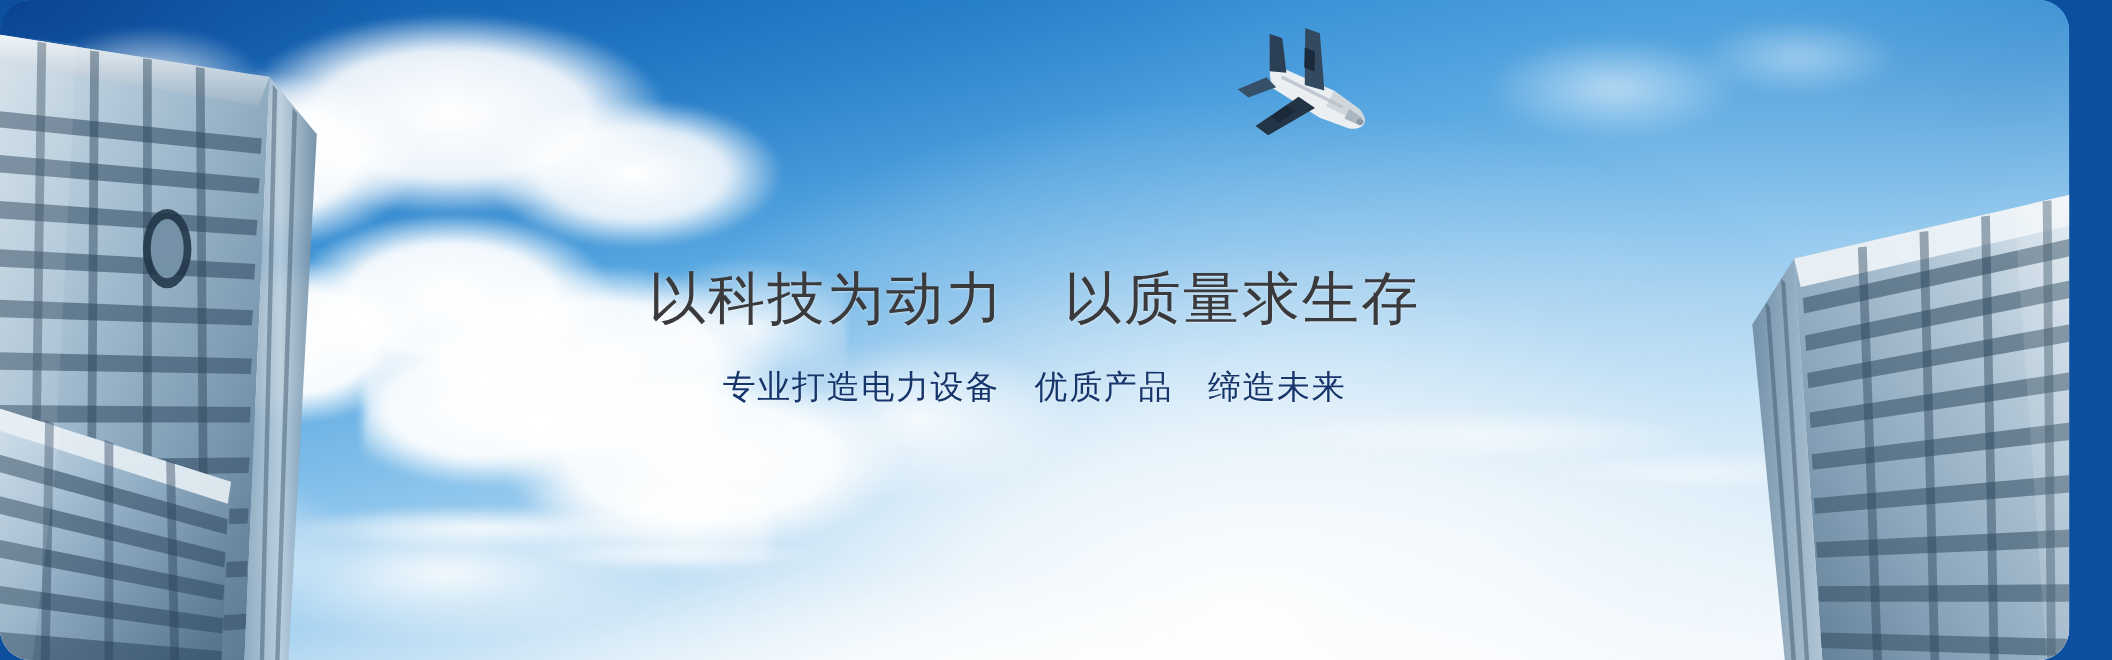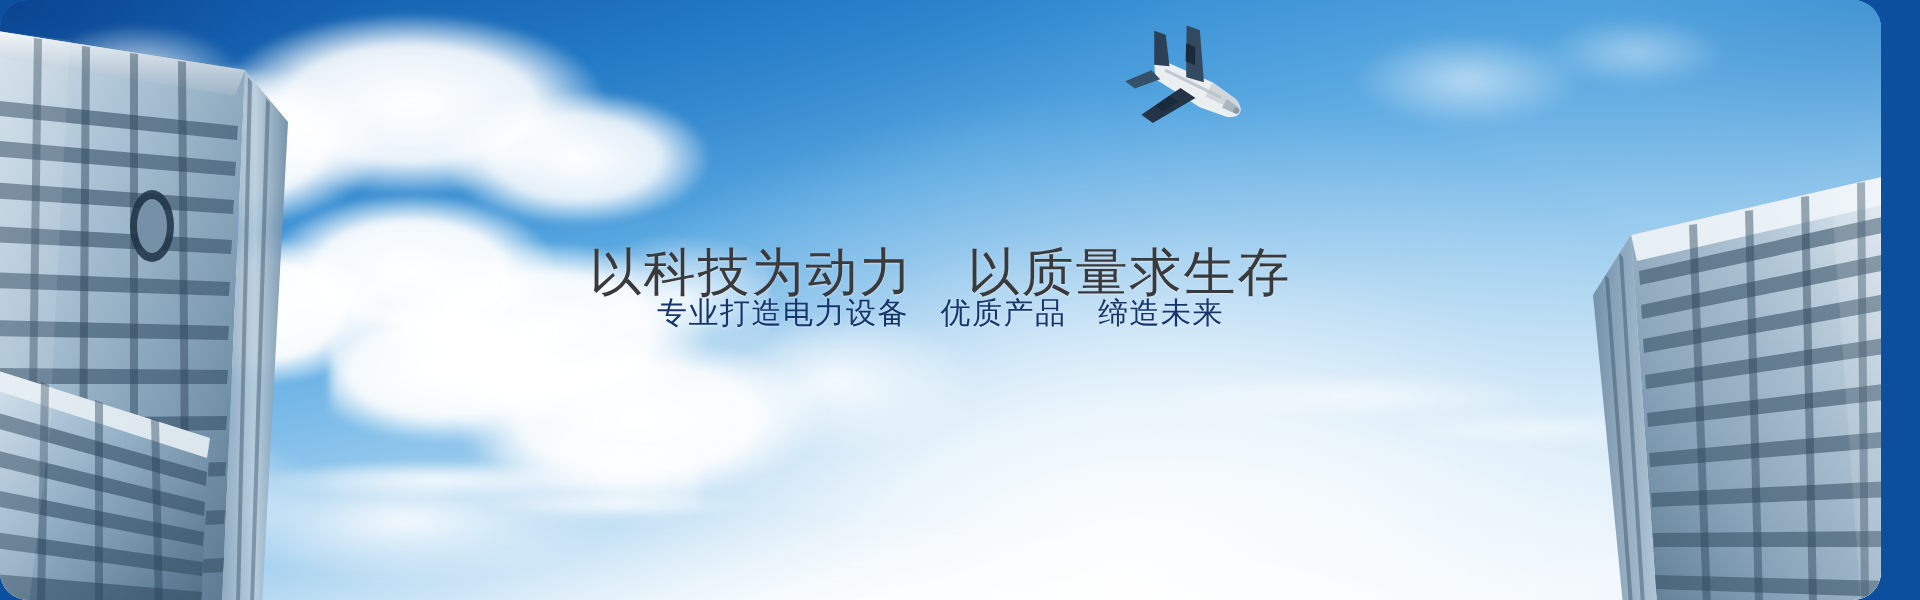--- a/index.html
+++ b/index.html
@@ -103,20 +103,21 @@
   .text-block{
     position:absolute; left:0; right:0; top:246px;
     display:flex; flex-direction:column; align-items:center; justify-content:flex-start;
   }
   .headline{
     font-size:52px; line-height:1; letter-spacing:2px; font-weight:400;
     color:#3a3a3c; white-space:pre;
     text-shadow:0 1px 2px rgba(255,255,255,.45);
   }
   .subtitle{
+    margin-top:40px;
     font-size:30px; line-height:1; letter-spacing:1.5px; font-weight:400;
     color:#16356b; white-space:pre;
     text-shadow:0 1px 2px rgba(255,255,255,.4);
   }
 </style>
 </head>
 <body>
 
 <div class="banner">
 

